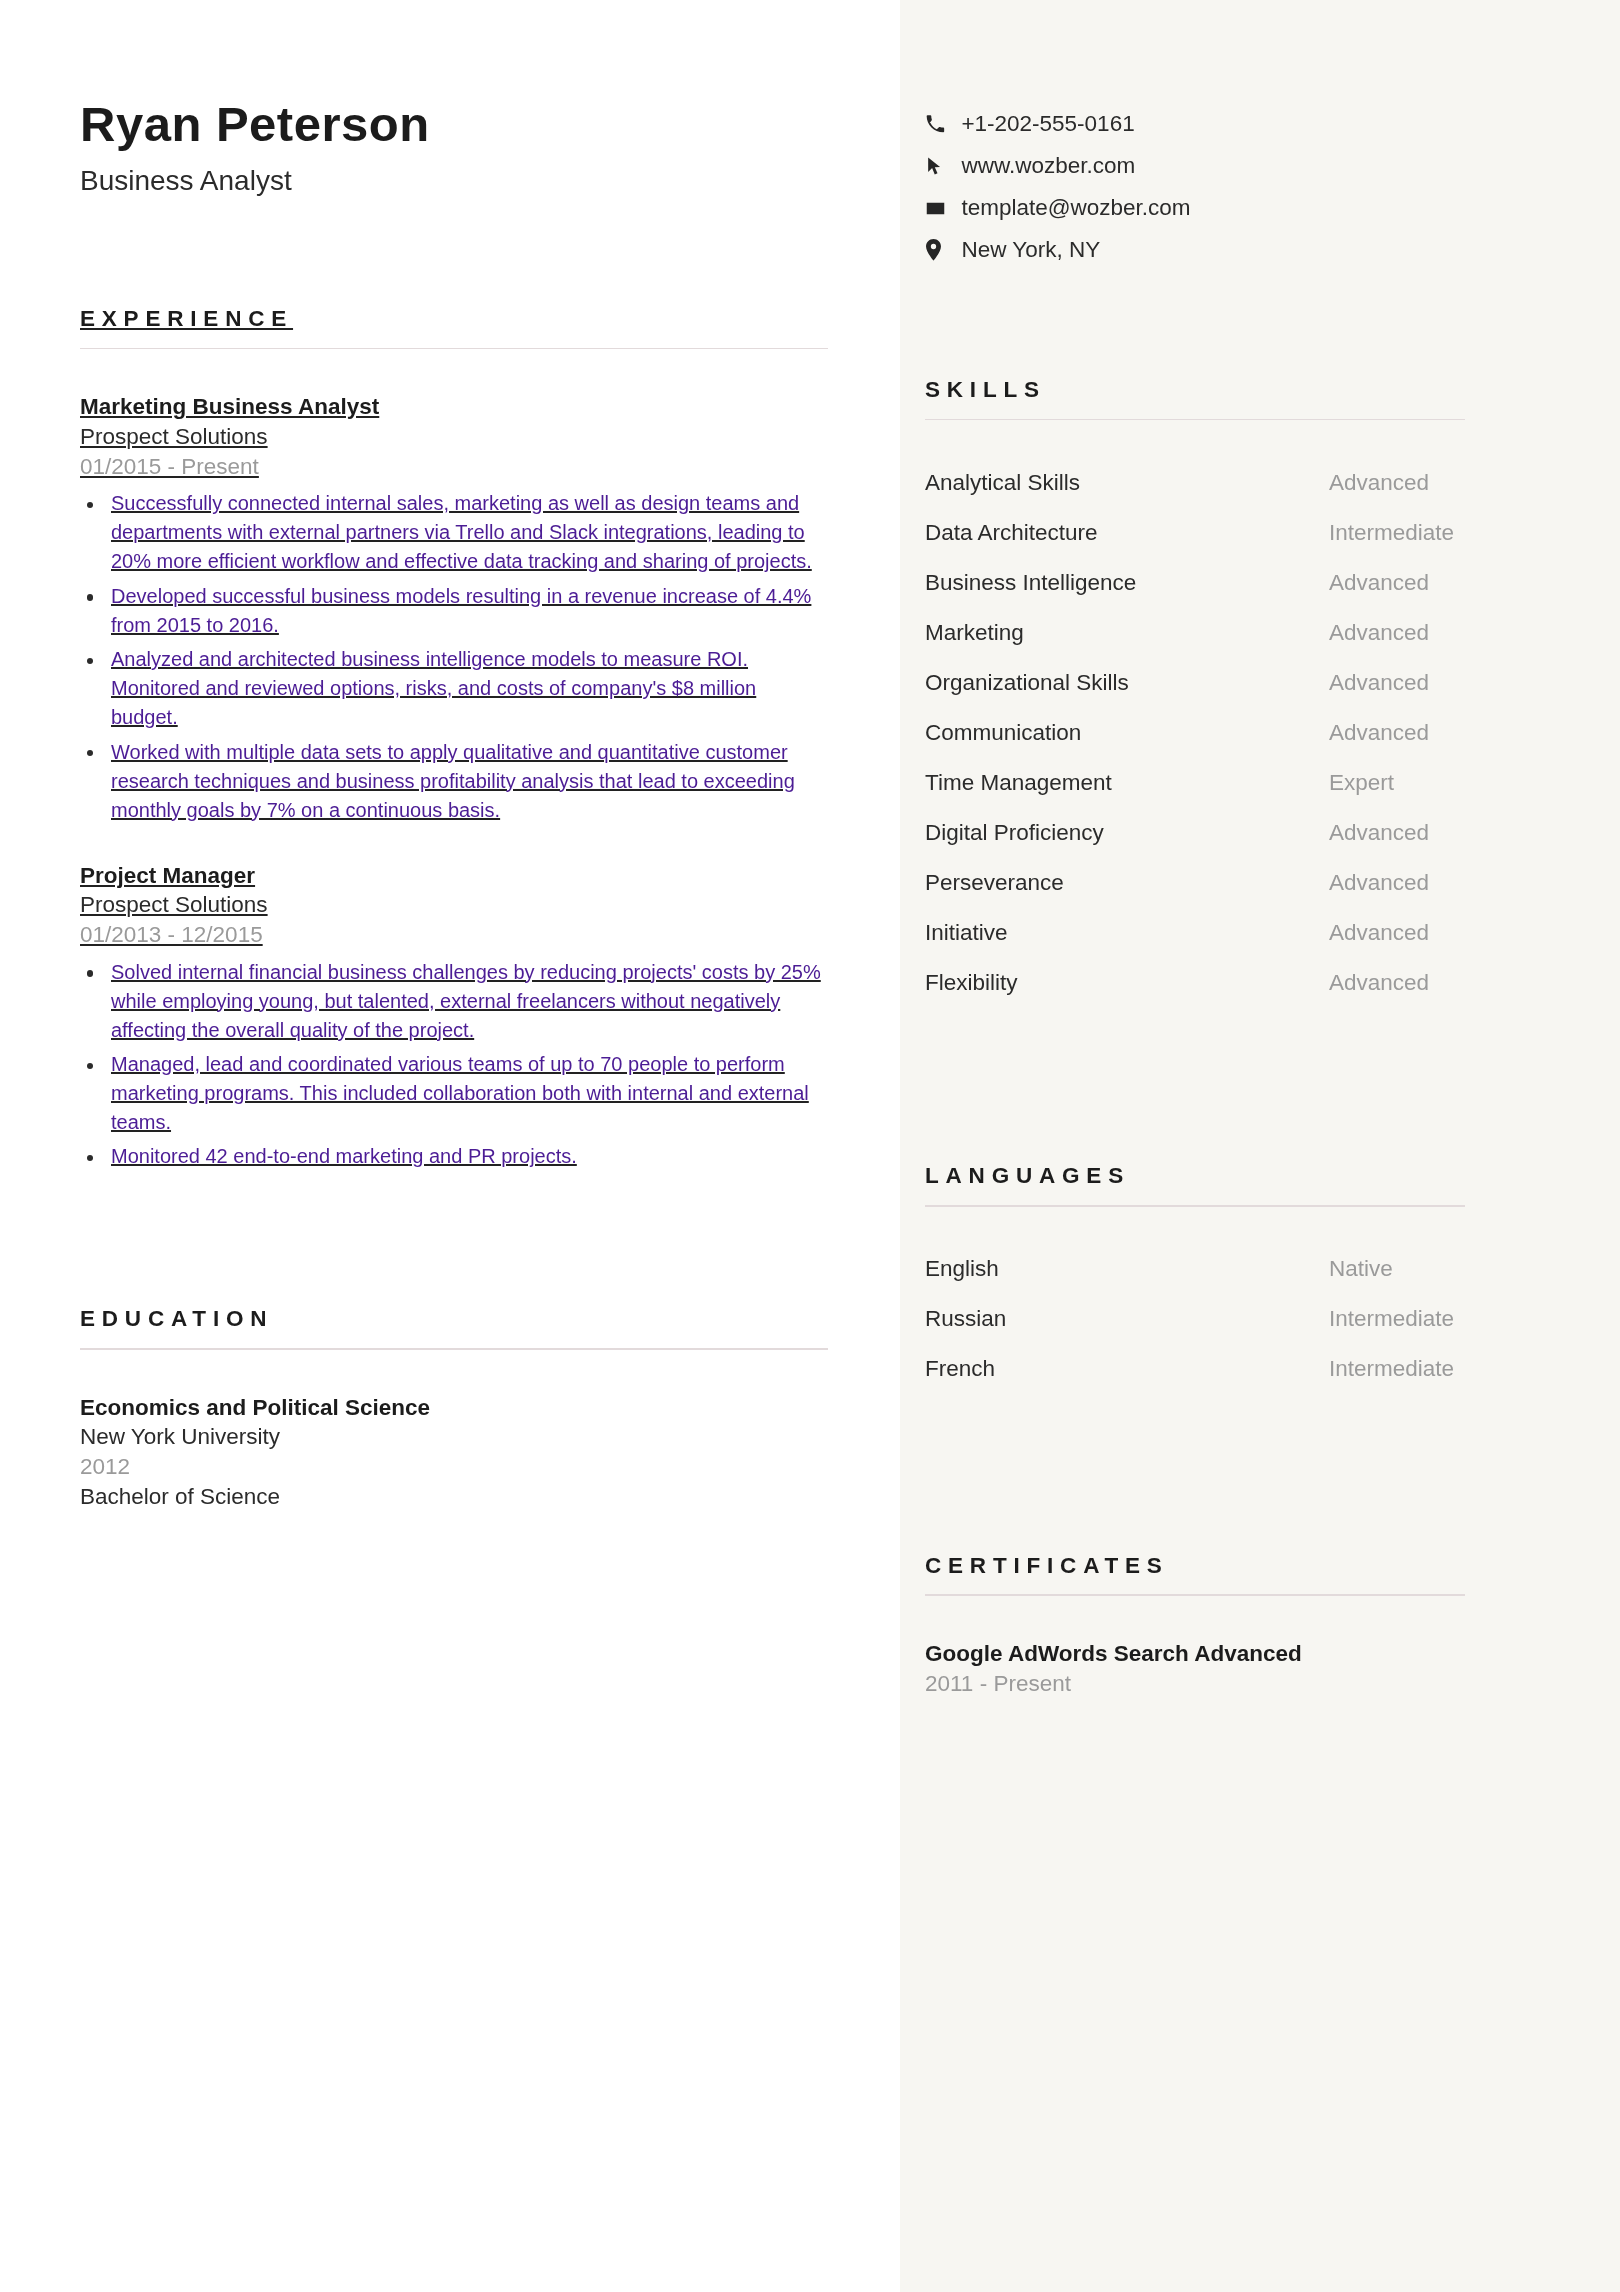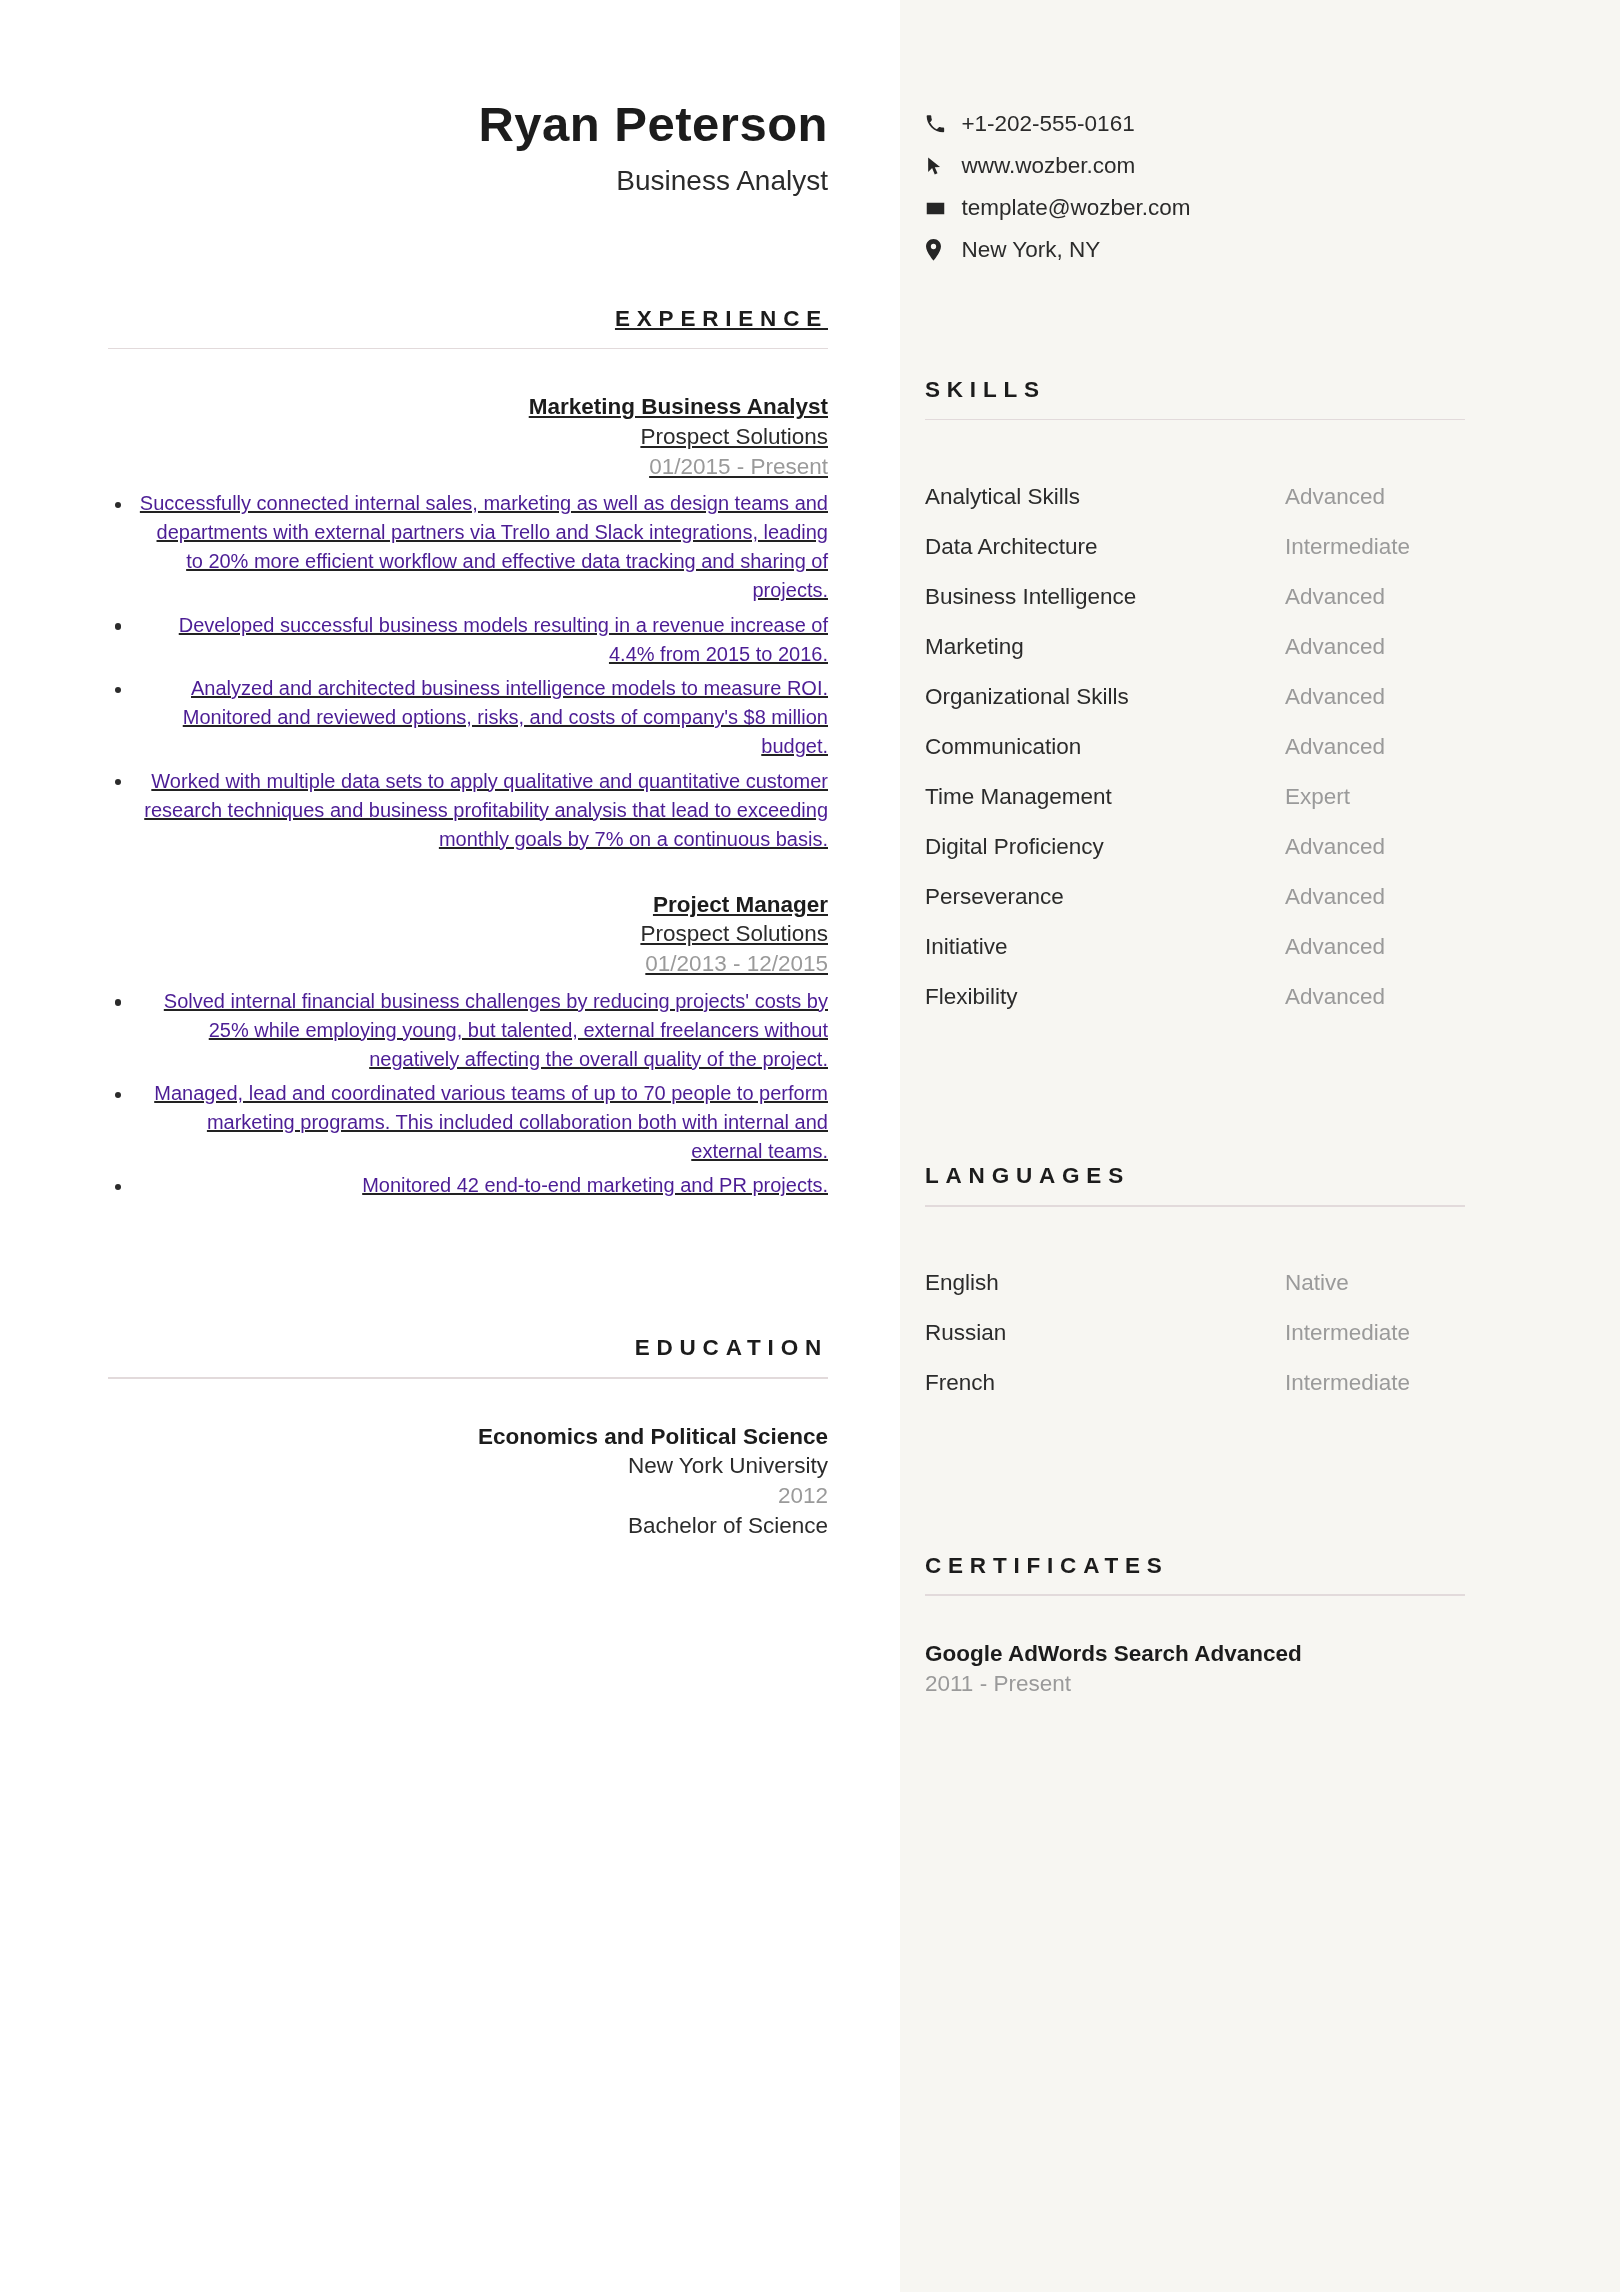--- a/index.html
+++ b/index.html
@@ -28,23 +28,22 @@
     position: absolute;
     left: 900px; top: 0;
     width: 720px; height: 2293px;
     background: #f7f6f2;
   }
 
   .col-left {
     position: absolute;
     left: 0; top: 0;
     width: 900px;
-    padding: 0 72px 0 108px;
+    padding: 0 72px 0 80px;
     box-sizing: border-box;
-    text-align: right;
   }
   .col-right {
     position: absolute;
     left: 853px; top: 0;
     width: 720px;
     padding: 0 108px 0 72px;
     box-sizing: border-box;
   }
 
   
@@ -156,22 +155,23 @@
     top: 12.6px;
     width: 6.3px;
     height: 6.3px;
     border-radius: 50%;
     background: #2b2b2b;
   }
 
   
   .kv-row {
     display: flex;
-    align-items: flex-end;
+    align-items: center;
     height: 50px;
+    gap: 44px;
   }
   .kv-key {
     width: 360px;
     min-width: 360px;
     font-size: 22.5px;
     color: #2b2b2b;
     line-height: 1;
   }
   .kv-val {
     font-size: 22.5px;

